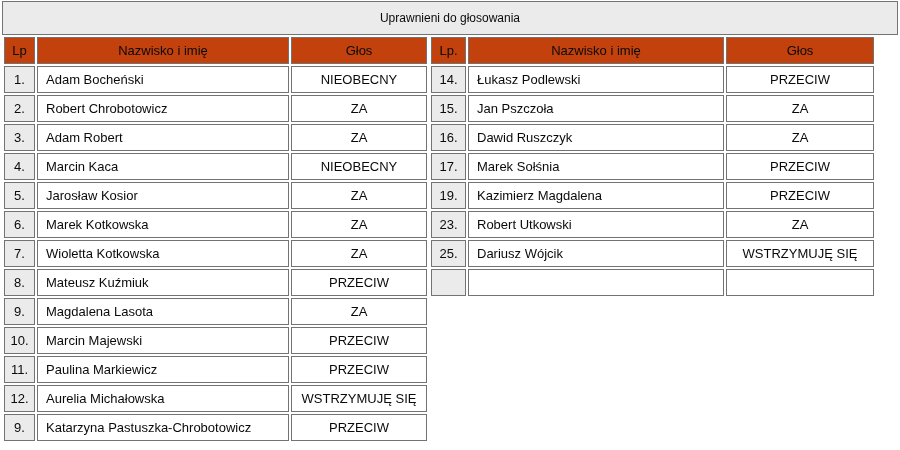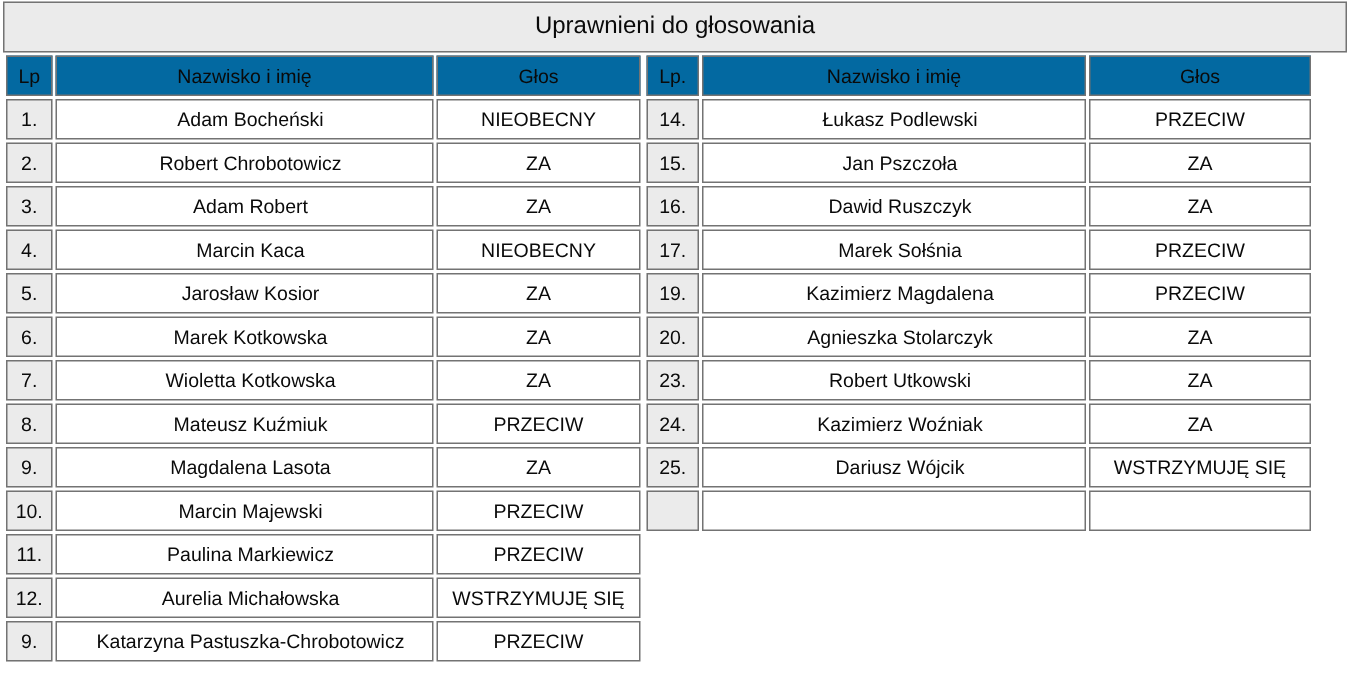--- a/index.html
+++ b/index.html
@@ -16,21 +16,21 @@
     width: 896px;
     margin: 0 auto;
   }
   .title-bar {
     margin-top: 1px;
     height: 32px;
     line-height: 32px;
     background: #ebebeb;
     border: 1px solid #737373;
     text-align: center;
-    font-size: 16px;
+    font-size: 12px;
   }
   .tables {
     display: flex;
     align-items: flex-start;
   }
   table {
     border-collapse: separate;
     border-spacing: 2px;
     table-layout: fixed;
   }
@@ -39,24 +39,24 @@
     height: 25px;
     line-height: 25px;
     font-size: 13px;
     font-weight: normal;
     padding: 0;
     overflow: hidden;
     white-space: nowrap;
     background: #ffffff;
     text-align: center;
   }
-  th { background: #0369a1; }
+  th { background: #c2410c; }
   td.lp { background: #ebebeb; }
   td.name {
-    text-align: center;
+    text-align: left;
     padding-left: 8px;
   }
   
   .t-left   .col-lp   { width: 31px;  }
   .t-left   .col-name { width: 252px; }
   .t-left   .col-vote { width: 136px; }
   
   .t-right  .col-lp   { width: 35px;  }
   .t-right  .col-name { width: 256px; }
   .t-right  .col-vote { width: 148px; }
@@ -185,32 +185,22 @@
             <td class="lp">17.</td>
             <td class="name">Marek Sołśnia</td>
             <td class="vote">PRZECIW</td>
           </tr>
           <tr>
             <td class="lp">19.</td>
             <td class="name">Kazimierz Magdalena</td>
             <td class="vote">PRZECIW</td>
           </tr>
           <tr>
-            <td class="lp">20.</td>
-            <td class="name">Agnieszka Stolarczyk</td>
-            <td class="vote">ZA</td>
-          </tr>
-          <tr>
             <td class="lp">23.</td>
             <td class="name">Robert Utkowski</td>
-            <td class="vote">ZA</td>
-          </tr>
-          <tr>
-            <td class="lp">24.</td>
-            <td class="name">Kazimierz Woźniak</td>
             <td class="vote">ZA</td>
           </tr>
           <tr>
             <td class="lp">25.</td>
             <td class="name">Dariusz Wójcik</td>
             <td class="vote">WSTRZYMUJĘ SIĘ</td>
           </tr>
           <tr>
             <td class="lp"></td>
             <td class="name"></td>

